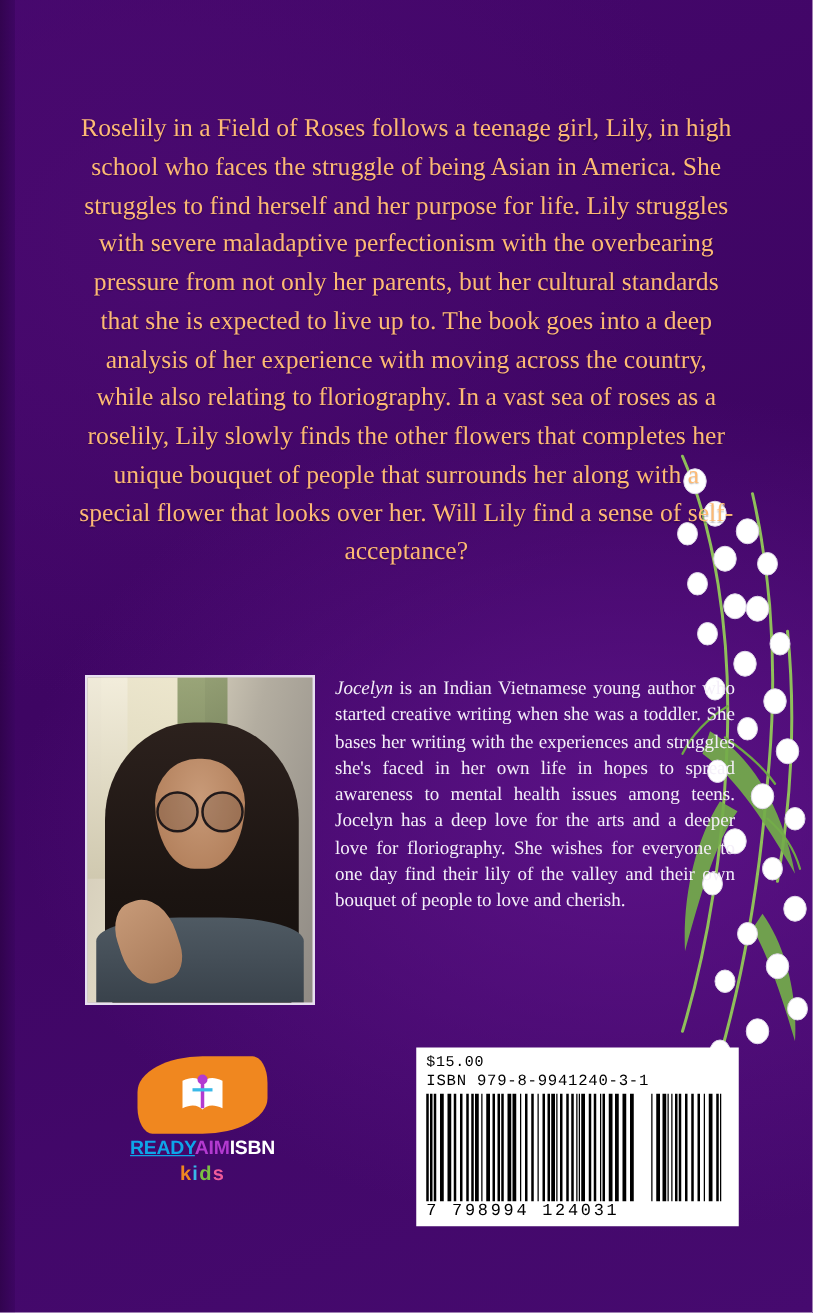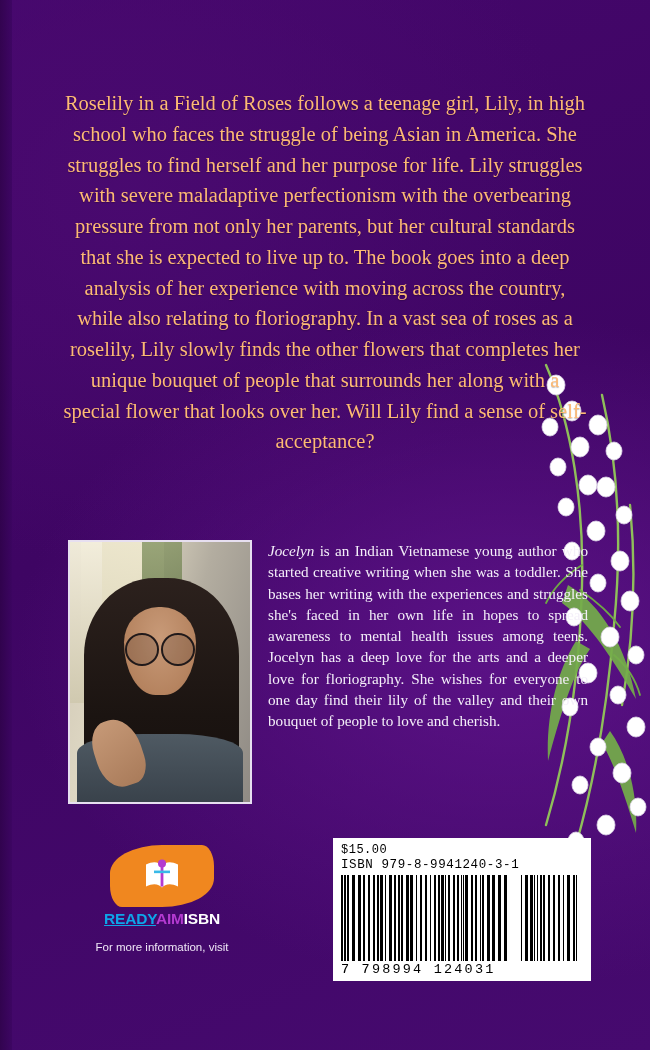--- a/index.html
+++ b/index.html
@@ -353,22 +353,22 @@
     <div class="logo-mark">
       <div class="logo-blob"></div>
       <svg class="logo-book" viewBox="0 0 40 36" xmlns="http://www.w3.org/2000/svg">
         <path d="M4 8 C 12 4, 17 6, 20 9 C 23 6, 28 4, 36 8 L36 30 C 28 26, 23 28, 20 31 C 17 28, 12 26, 4 30 Z" fill="#ffffff"></path>
         <circle cx="20" cy="7" r="4" fill="#b33ad0"></circle>
         <rect x="18.6" y="10" width="2.8" height="20" fill="#b33ad0"></rect>
         <rect x="12" y="14" width="16" height="2.6" fill="#39b9e8"></rect>
       </svg>
     </div>
     <div class="logo-words"><span class="w-ready">READY</span><span class="w-aim">AIM</span><span class="w-write">ISBN</span></div>
+    <div class="logo-kids"><span class="k1">k</span><span class="k2">i</span><span class="k3">d</span><span class="k4">s</span></div>
     <div class="pub-info">
-      <div>For more information, visit</div>
     </div>
   </div>
 
   <div class="barcode-box">
     <div class="price">$15.00</div>
     <div class="isbn-line">ISBN 979-8-9941240-3-1</div>
     <div class="bars-wrap">
       <div class="bars main" id="bars-main">
           <i style="width: 2px; margin-right: 1px;"></i>
           <i style="width: 2px; margin-right: 1px;"></i>

